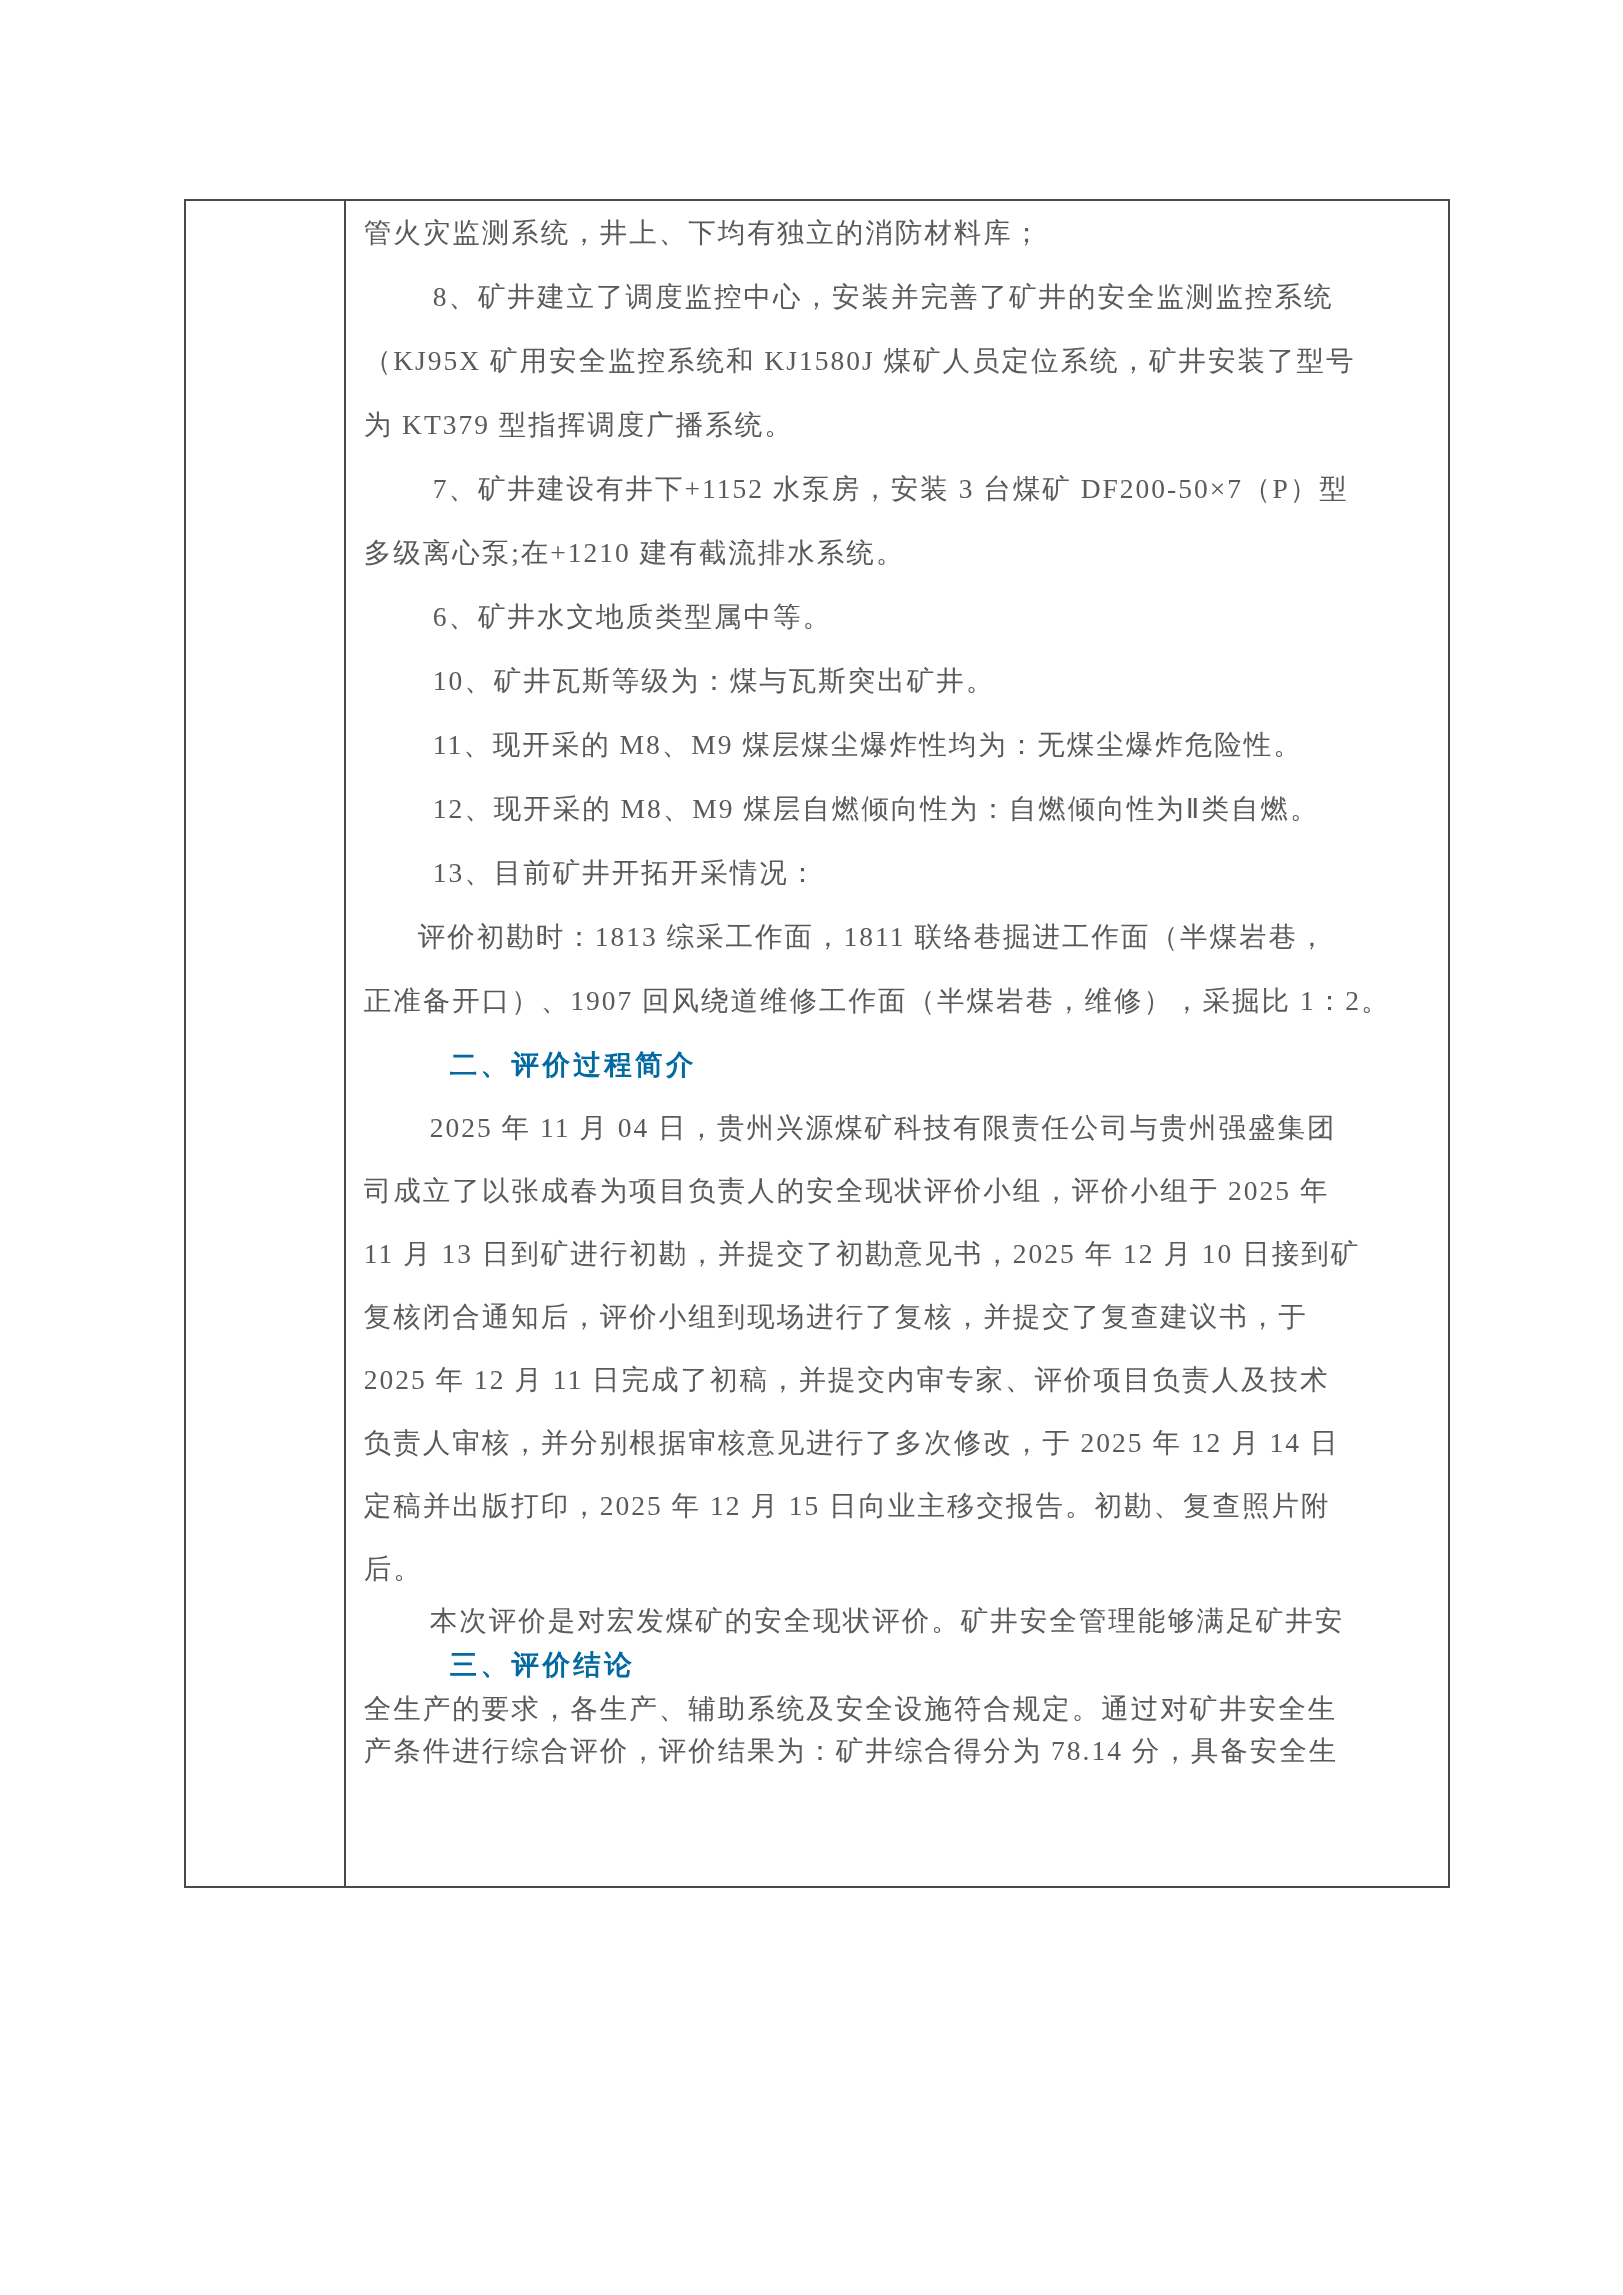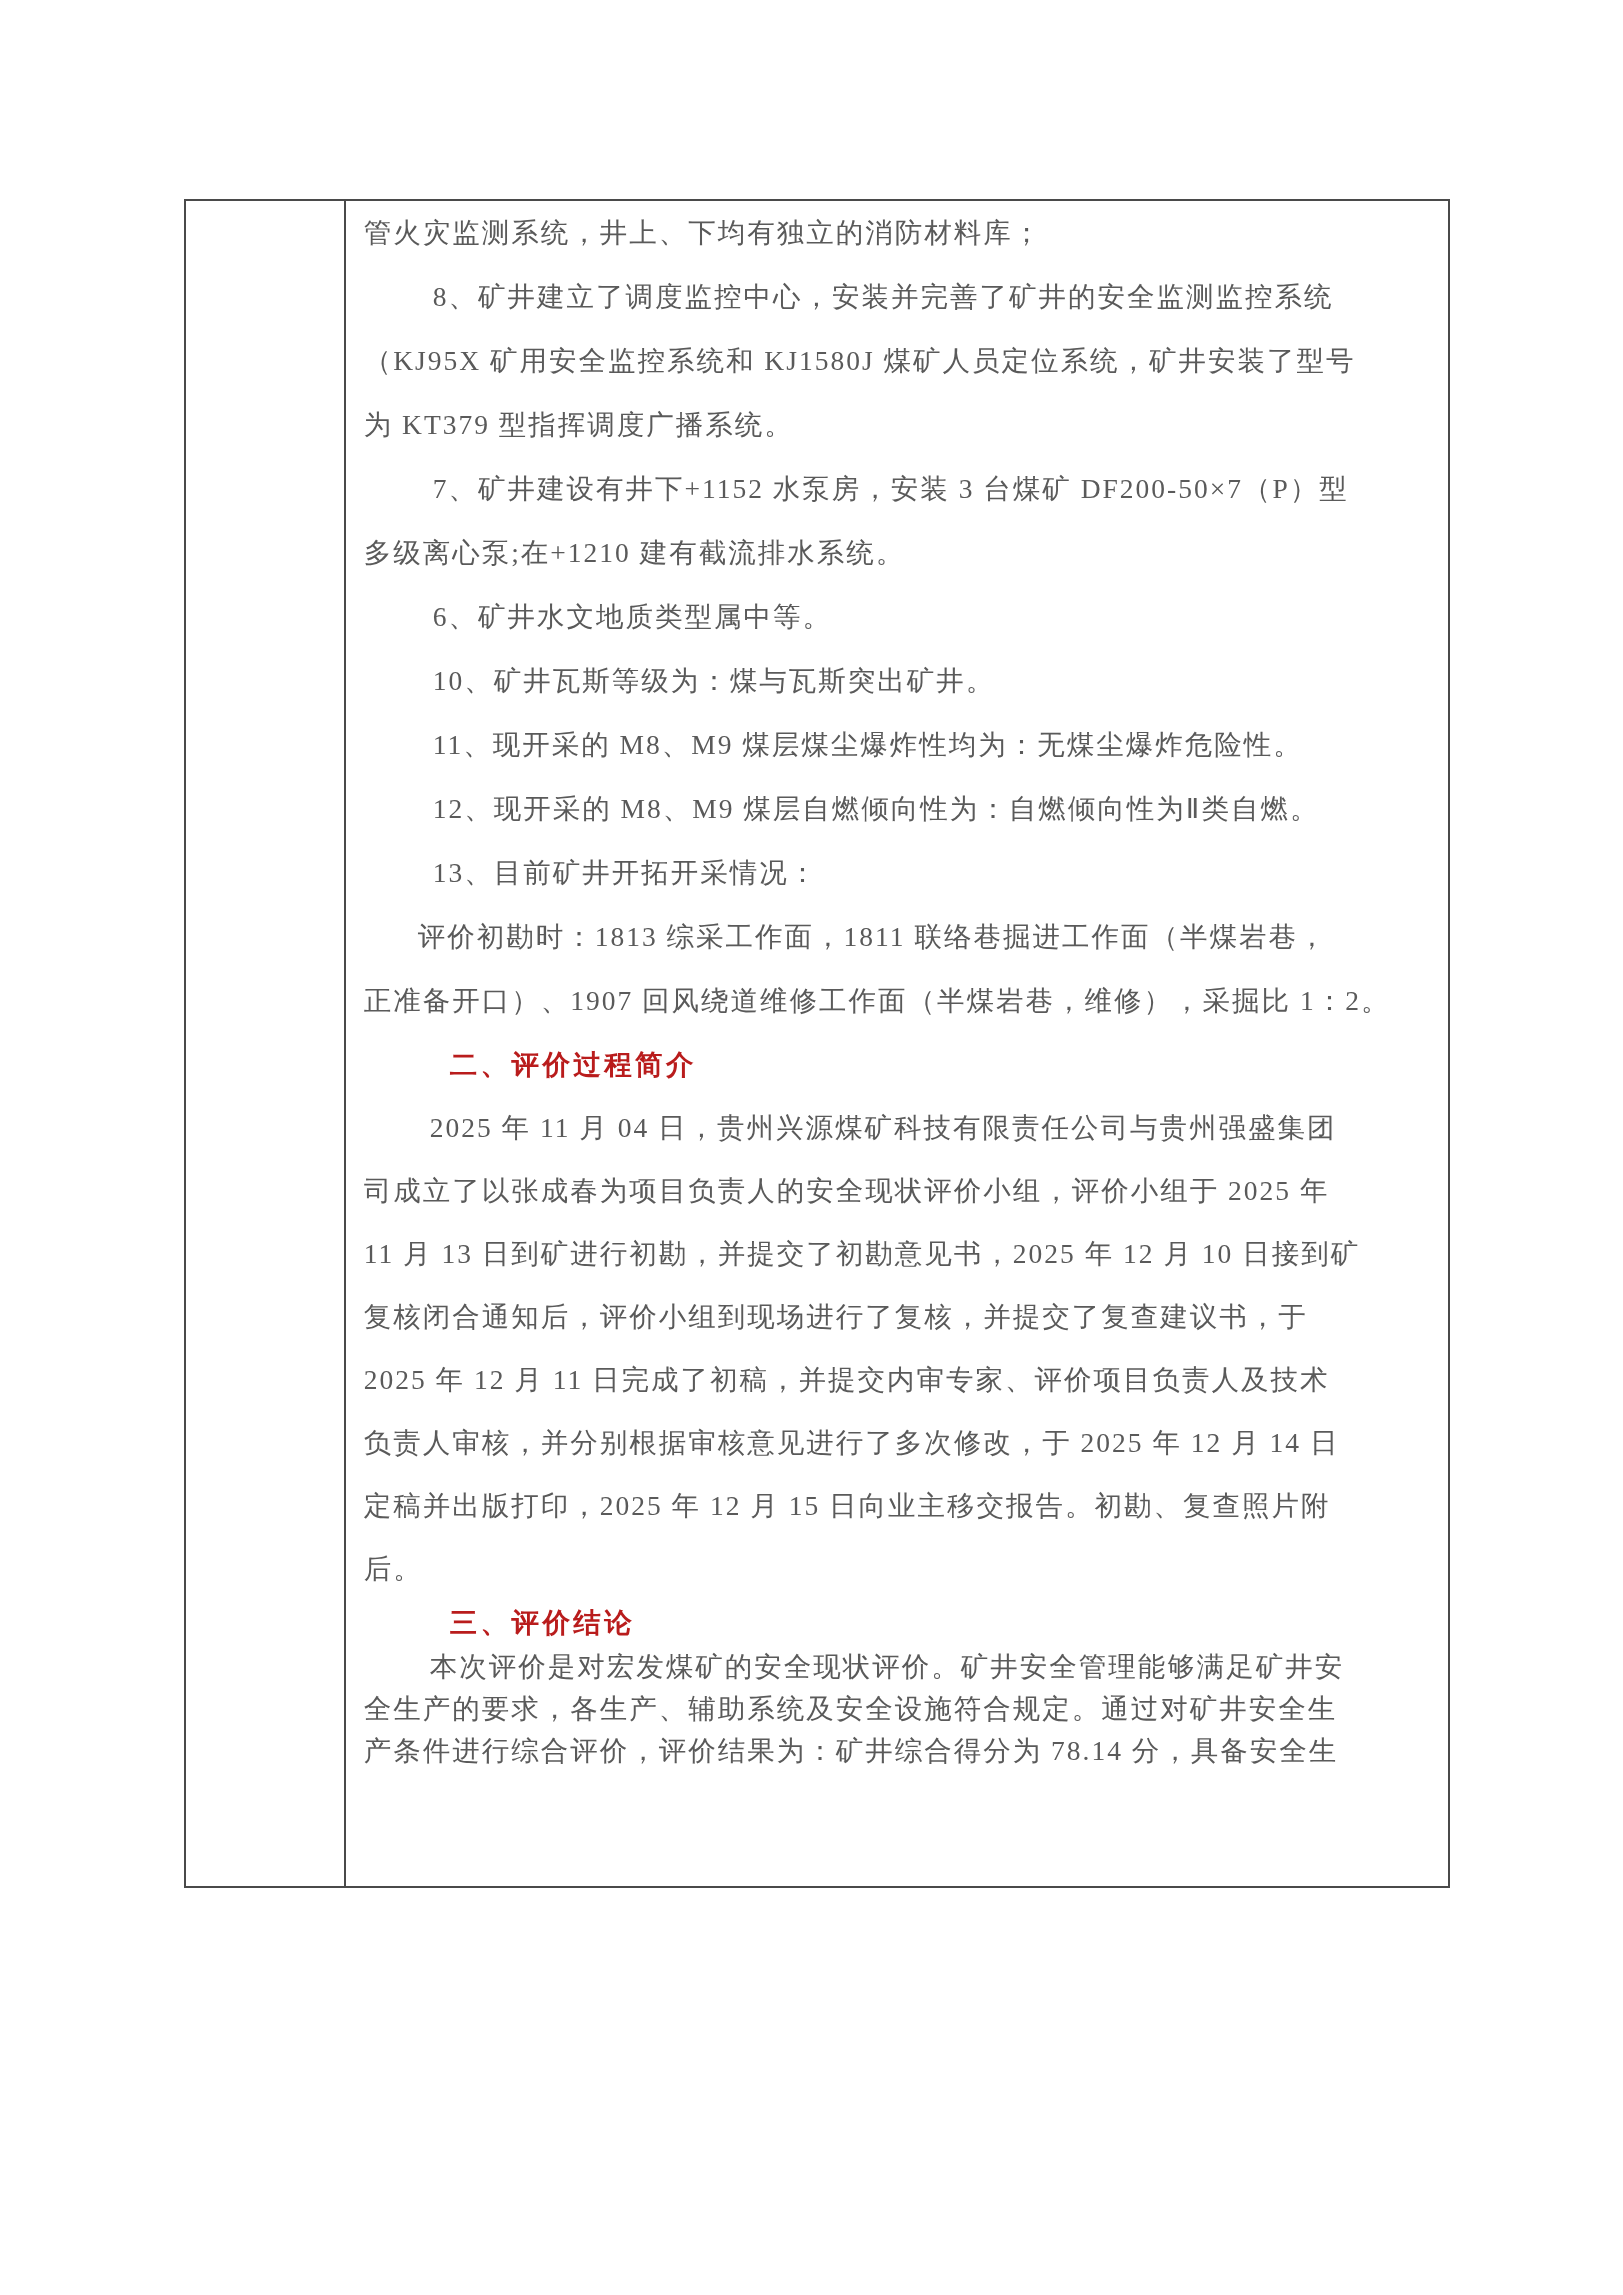--- a/index.html
+++ b/index.html
@@ -56,21 +56,21 @@
   .sp-b  { height: 63px; line-height: 63px; }
   .sp-ch { height: 46px;  line-height: 46px;  }
   .sp-c  { height: 42px;  line-height: 42px;  }
   .ind-flush { padding-left: 0; }
   .ind-num   { padding-left: 69px; }
   .ind-sub   { padding-left: 54px; }
   .ind-para  { padding-left: 66px; }
   .ind-head  { padding-left: 86px; }
   .bold {
     font-weight: 700;
-    color: #b91c1c;
+    color: #0369a1;
     letter-spacing: 3.4px;
   }
 </style>
 </head>
 <body>
 
 <div class="sheet">
   <div class="doc-table">
     <div class="left-cell"></div>
     <div class="content-cell">
@@ -90,21 +90,21 @@
           <div class="line sp-a ind-flush">正准备开口）、1907 回风绕道维修工作面（半煤岩巷，维修），采掘比 1：2。</div>
           <div class="line sp-b ind-head bold">二、评价过程简介</div>
           <div class="line sp-b ind-para">2025 年 11 月 04 日，贵州兴源煤矿科技有限责任公司与贵州强盛集团</div>
           <div class="line sp-b ind-flush">司成立了以张成春为项目负责人的安全现状评价小组，评价小组于 2025 年</div>
           <div class="line sp-b ind-flush">11 月 13 日到矿进行初勘，并提交了初勘意见书，2025 年 12 月 10 日接到矿</div>
           <div class="line sp-b ind-flush">复核闭合通知后，评价小组到现场进行了复核，并提交了复查建议书，于</div>
           <div class="line sp-b ind-flush">2025 年 12 月 11 日完成了初稿，并提交内审专家、评价项目负责人及技术</div>
           <div class="line sp-b ind-flush">负责人审核，并分别根据审核意见进行了多次修改，于 2025 年 12 月 14 日</div>
           <div class="line sp-b ind-flush">定稿并出版打印，2025 年 12 月 15 日向业主移交报告。初勘、复查照片附</div>
           <div class="line sp-b ind-flush">后。</div>
+          <div class="line sp-c ind-para">本次评价是对宏发煤矿的安全现状评价。矿井安全管理能够满足矿井安</div>
           <div class="line sp-ch ind-head bold">三、评价结论</div>
-          <div class="line sp-c ind-para">本次评价是对宏发煤矿的安全现状评价。矿井安全管理能够满足矿井安</div>
           <div class="line sp-c ind-flush">全生产的要求，各生产、辅助系统及安全设施符合规定。通过对矿井安全生</div>
           <div class="line sp-c ind-flush">产条件进行综合评价，评价结果为：矿井综合得分为 78.14 分，具备安全生</div>
         </div>
     </div>
   </div>
 </div>
 
 
 </body></html>

